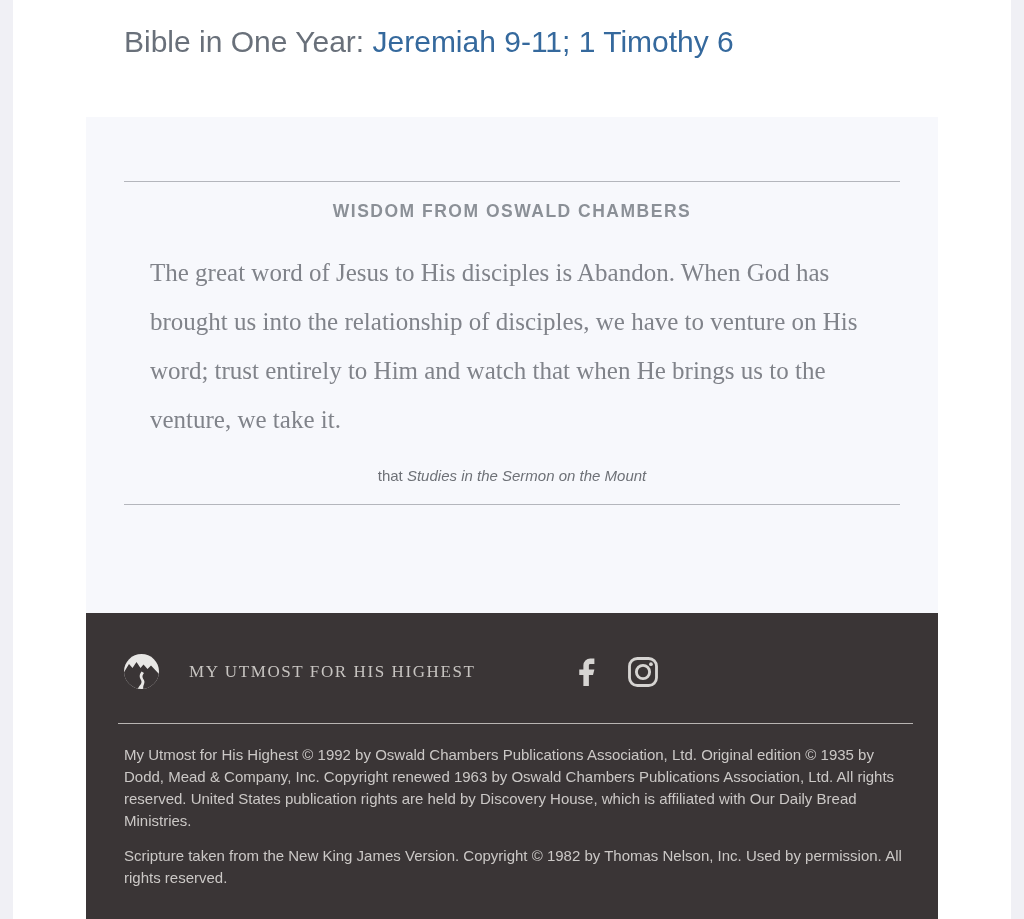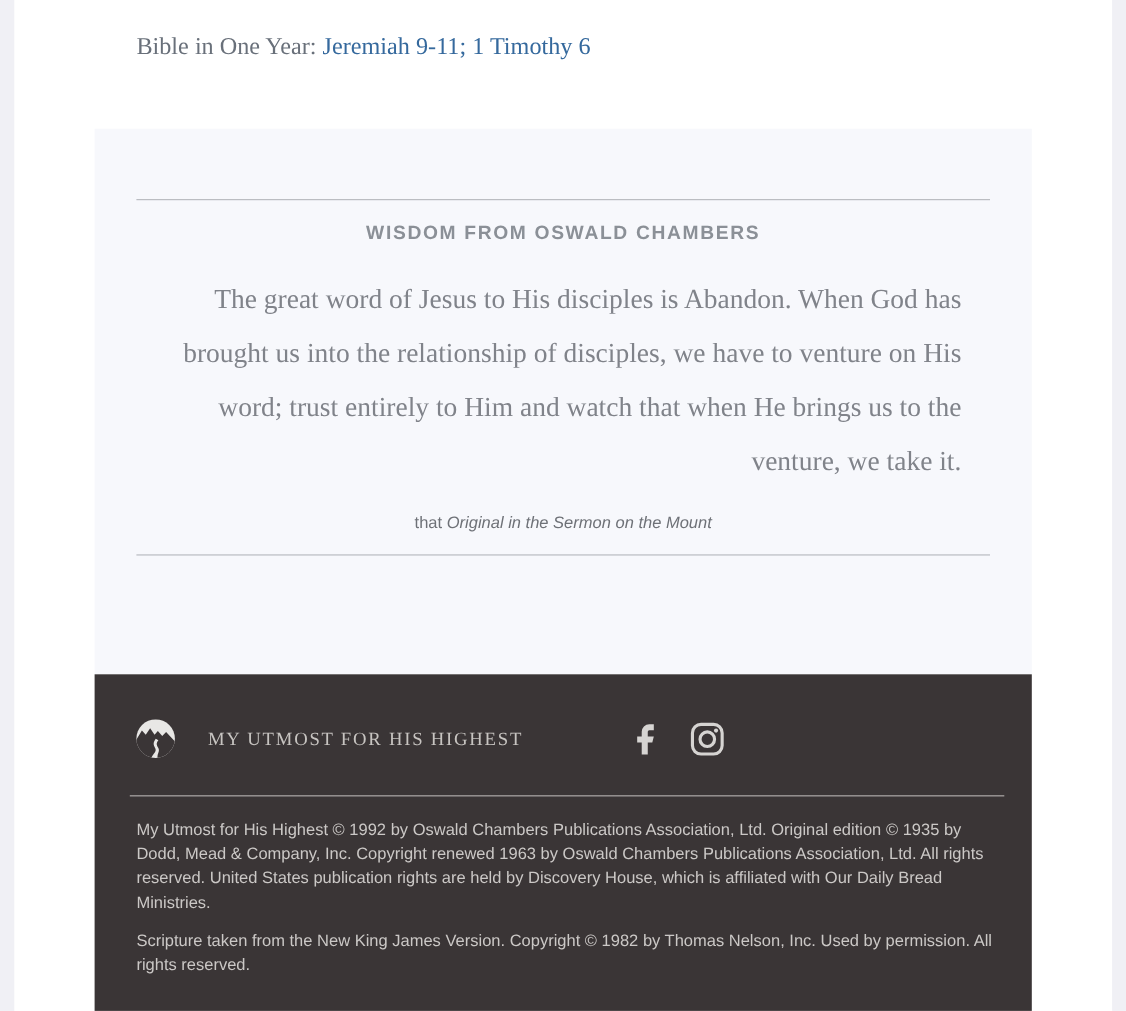--- a/index.html
+++ b/index.html
@@ -20,24 +20,23 @@
   .content-column {
     position: absolute;
     left: 86px;
     top: 0;
     width: 852px;
   }
 
   
   .bible-line {
     padding: 28px 0 0 38px;
-    font-size: 22px;
+    font-size: 30px;
     line-height: 27px;
     color: #69707a;
-    font-family: Liberation Serif, serif;
   }
   .bible-link {
     color: #35699d;
     text-decoration: none;
     cursor: pointer;
   }
 
   
   .wisdom-card {
     margin-top: 62px;
@@ -56,21 +55,21 @@
     margin-top: 17px;
     text-align: center;
     font-size: 17.5px;
     line-height: 24px;
     letter-spacing: 1.5px;
     color: #8b9097;
   }
   .wisdom-quote {
     margin: 25px auto 0;
     max-width: 724px;
-    text-align: right;
+    text-align: left;
     font-family: "Liberation Serif", serif;
     font-size: 25px;
     line-height: 49px;
     color: #80838a;
   }
   .quote-source {
     margin-top: 22px;
     text-align: center;
     font-size: 15px;
     line-height: 20px;
@@ -133,21 +132,21 @@
 
   <div class="bible-line">
     <span>Bible in One Year: </span><a class="bible-link">Jeremiah 9-11; 1 Timothy 6</a>
   </div>
 
   <section class="wisdom-card">
     <hr class="card-rule top">
     <h2 class="wisdom-heading">WISDOM FROM OSWALD CHAMBERS</h2>
     <blockquote class="wisdom-quote">The great word of Jesus to His disciples is Abandon. When God has brought us into the relationship of disciples, we have to venture on His word; trust entirely to Him and watch that when He brings us to the venture, we take it.</blockquote>
     <div class="quote-source">
-      <span>that </span><span class="title">Original in the Sermon on the Mount</span>
+      <span>that </span><span class="title">Studies in the Sermon on the Mount</span>
     </div>
     <hr class="card-rule bottom">
   </section>
 
   <footer class="site-footer">
     <div class="brand-row">
       <span class="brand-logo">
         <svg viewBox="0 0 37 37" width="37" height="37" aria-hidden="true">
           <defs>
             <clipPath id="logoClip">

